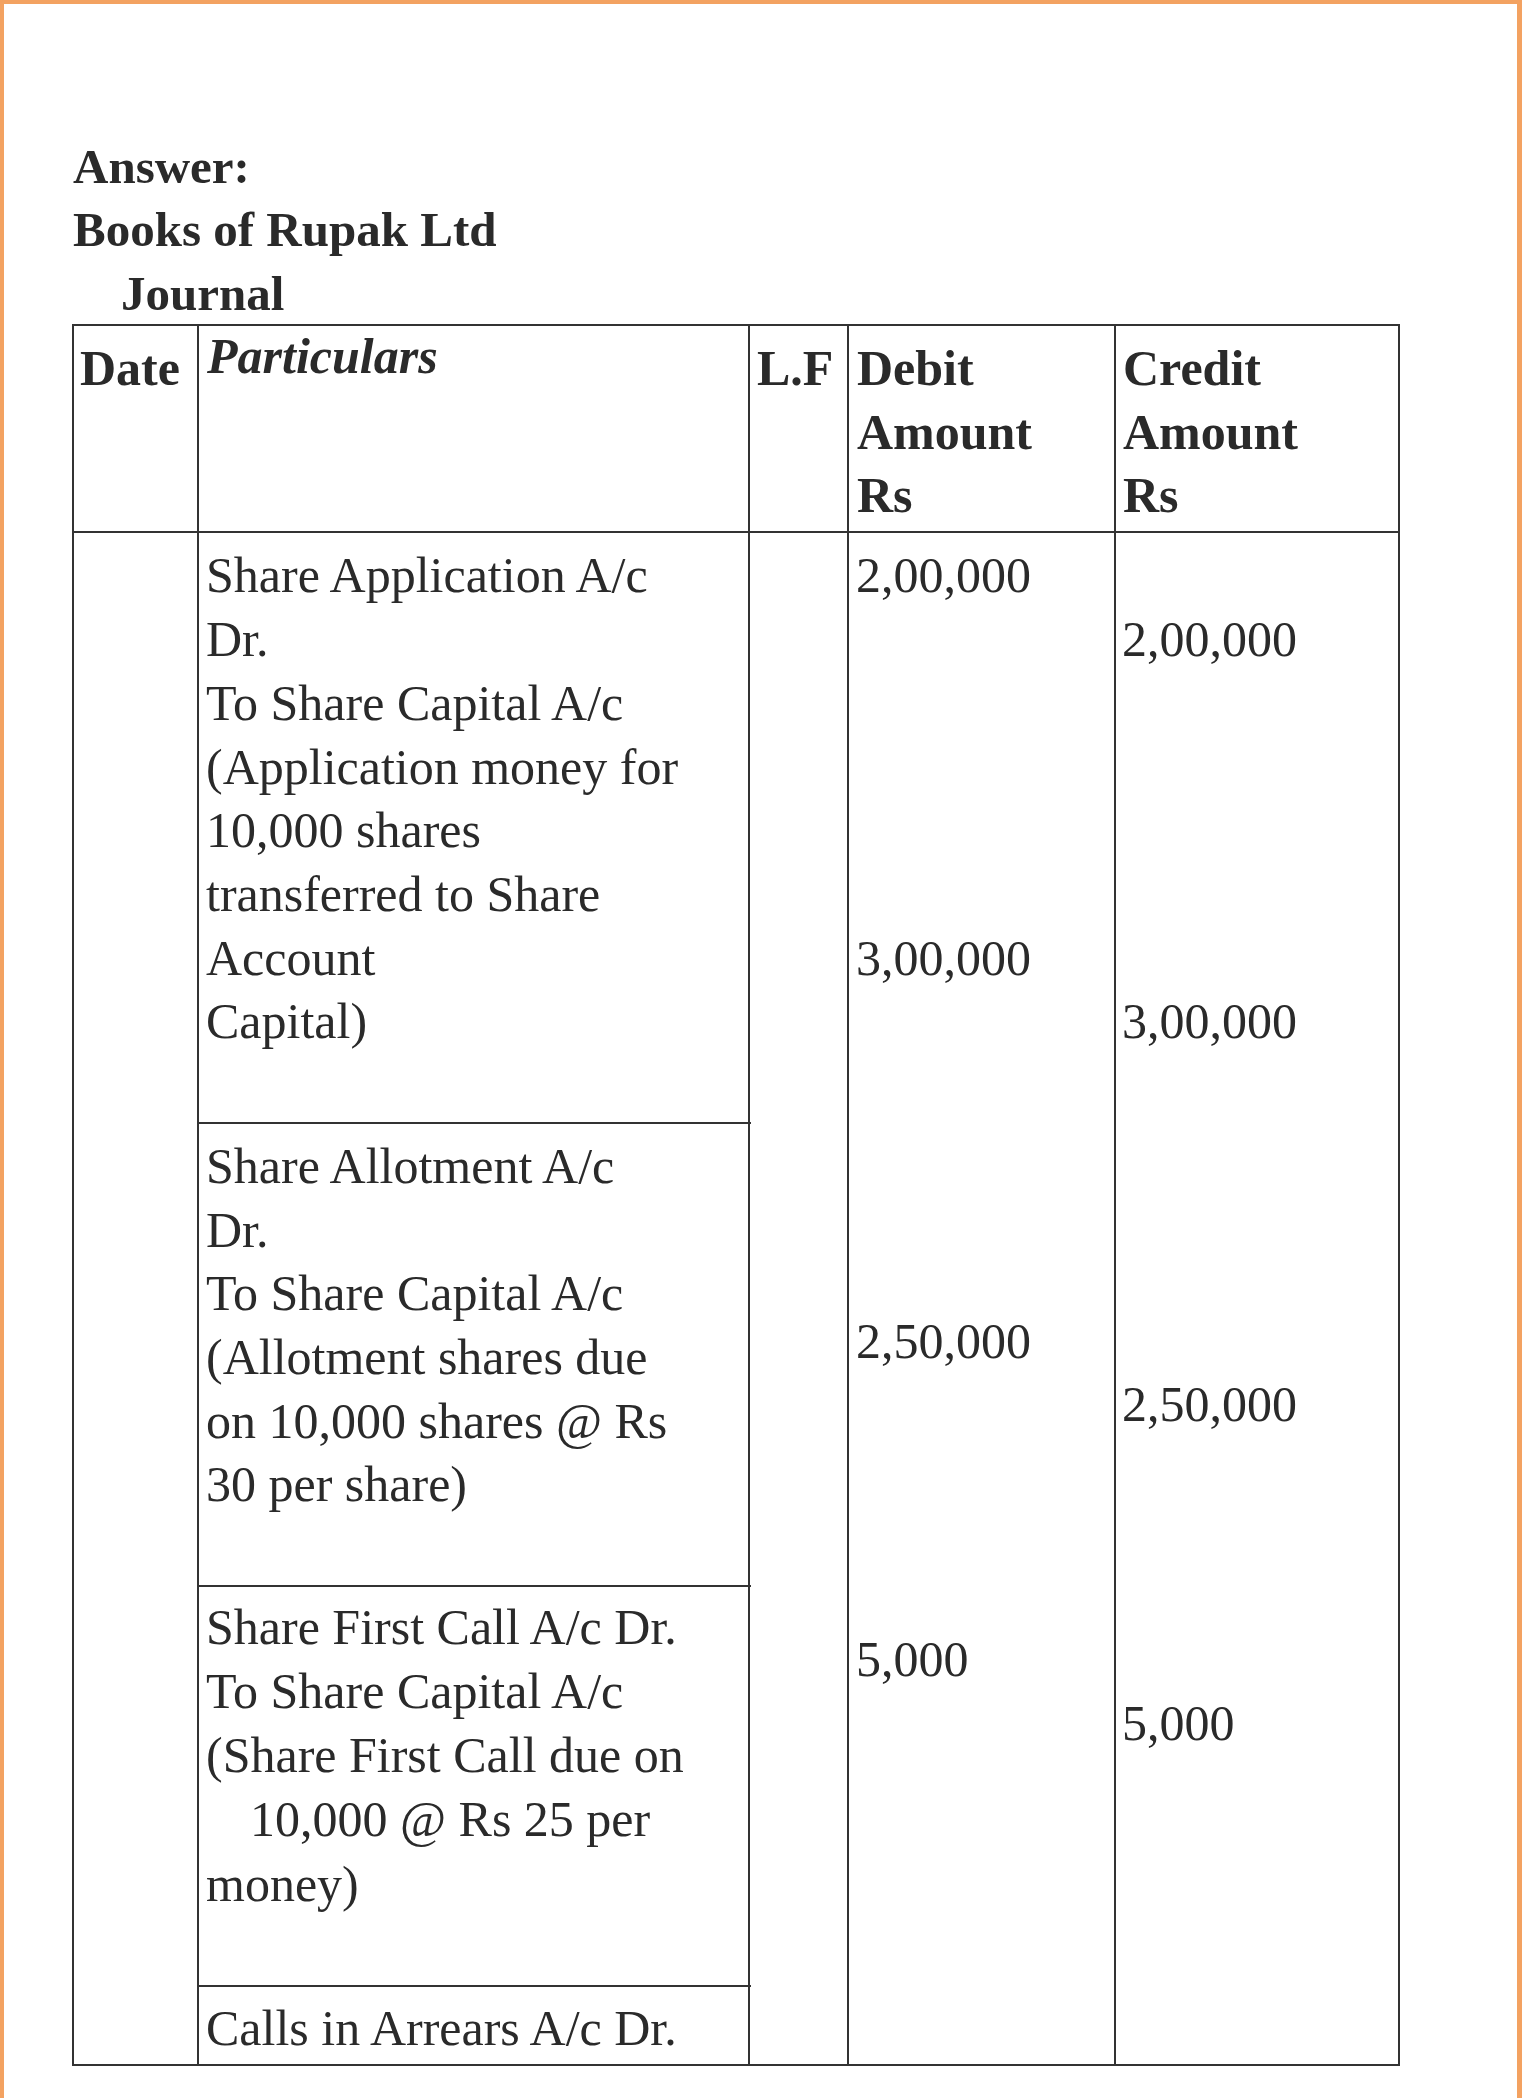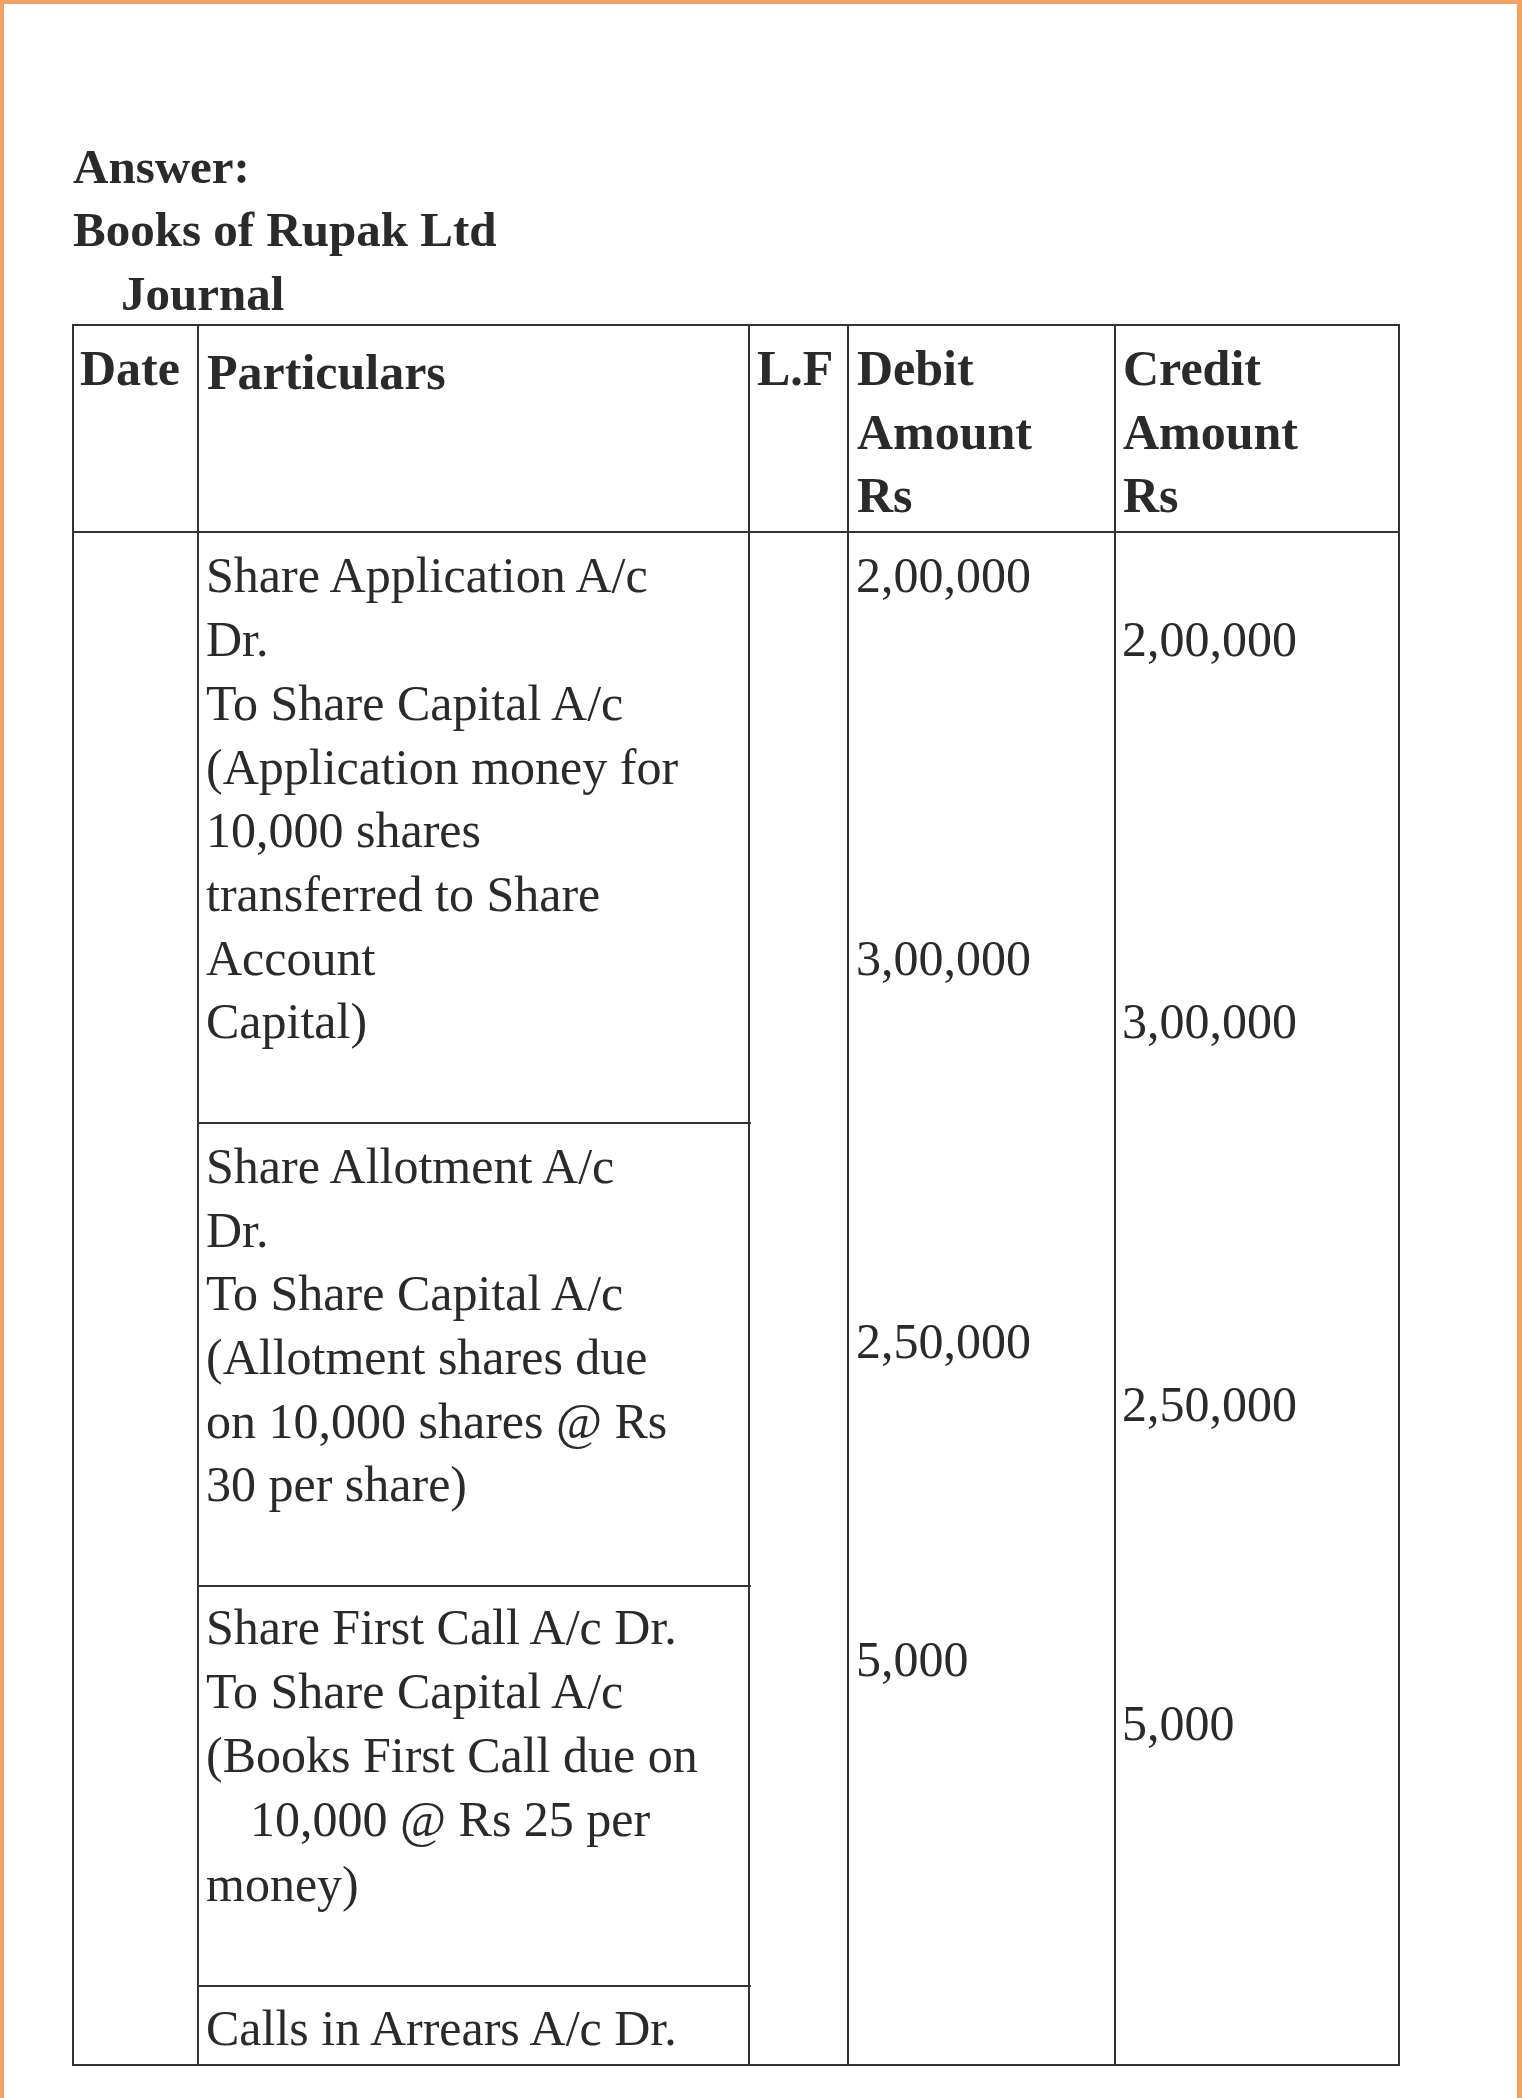--- a/index.html
+++ b/index.html
@@ -42,21 +42,21 @@
   <div class="hline" style="left:73px; top:2064px; width:1327px;"></div>
 
   <div class="vline" style="left:72px; top:324px; height:1742px;"></div>
   <div class="vline" style="left:197px; top:324px; height:1742px;"></div>
   <div class="vline" style="left:748px; top:324px; height:1742px;"></div>
   <div class="vline" style="left:847px; top:324px; height:1742px;"></div>
   <div class="vline" style="left:1114px; top:324px; height:1742px;"></div>
   <div class="vline" style="left:1398px; top:324px; height:1742px;"></div>
 
   <div class="txt bold" style="left:80px; top:336px;text-align:center;">Date</div>
-  <div class="txt bold" style="left:207px; top:340px;">Particulars</div>
+  <div class="txt bold" style="left:207px; top:324px;font-style:italic;">Particulars</div>
   <div class="txt bold" style="left:757px; top:336px;">L.F</div>
   <div class="txt bold" style="left:857px; top:336px;">Debit</div>
   <div class="txt bold" style="left:857px; top:400px;">Amount</div>
   <div class="txt bold" style="left:857px; top:463px;">Rs</div>
   <div class="txt bold" style="left:1123px; top:336px;">Credit</div>
   <div class="txt bold" style="left:1123px; top:400px;">Amount</div>
   <div class="txt bold" style="left:1123px; top:463px;">Rs</div>
 
   <div>
     <div class="txt" style="left:206px; top:543px;">Share Application  A/c</div>
@@ -80,21 +80,21 @@
     <div class="txt" style="left:206px; top:1325px;">(Allotment shares due</div>
     <div class="txt" style="left:206px; top:1389px;">on 10,000 shares @ Rs</div>
     <div class="txt" style="left:206px; top:1452px;">30 per share)</div>
     <div class="txt" style="left:856px; top:1309px;">2,50,000</div>
     <div class="txt" style="left:1122px; top:1372px;">2,50,000</div>
   </div>
 
   <div>
     <div class="txt" style="left:206px; top:1595px;">Share First Call A/c Dr.</div>
     <div class="txt" style="left:206px; top:1659px;">To Share Capital A/c</div>
-    <div class="txt" style="left:206px; top:1723px;">(Books First Call due on</div>
+    <div class="txt" style="left:206px; top:1723px;">(Share First Call due on</div>
     <div class="txt" style="left:206px; top:1787px;margin-left:44px;">10,000 @ Rs 25 per</div>
     <div class="txt" style="left:206px; top:1852px;">money)</div>
     <div class="txt" style="left:856px; top:1627px;">5,000</div>
     <div class="txt" style="left:1122px; top:1691px;">5,000</div>
   </div>
 
   <div>
     <div class="txt" style="left:206px; top:1996px;">Calls in Arrears A/c Dr.</div>
   </div>
 </div>

